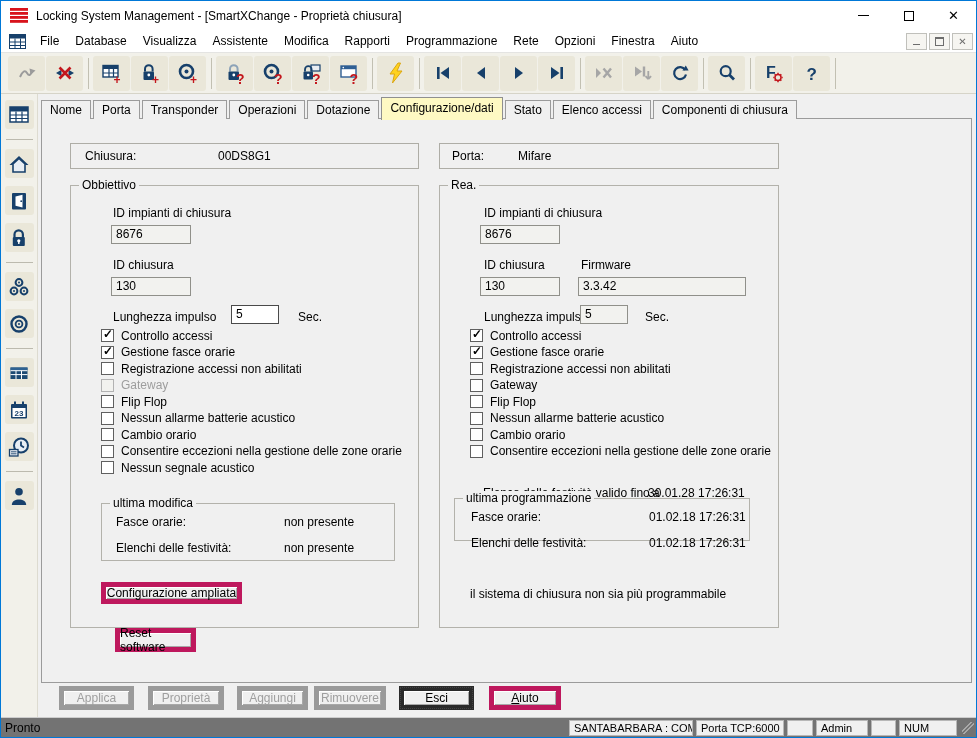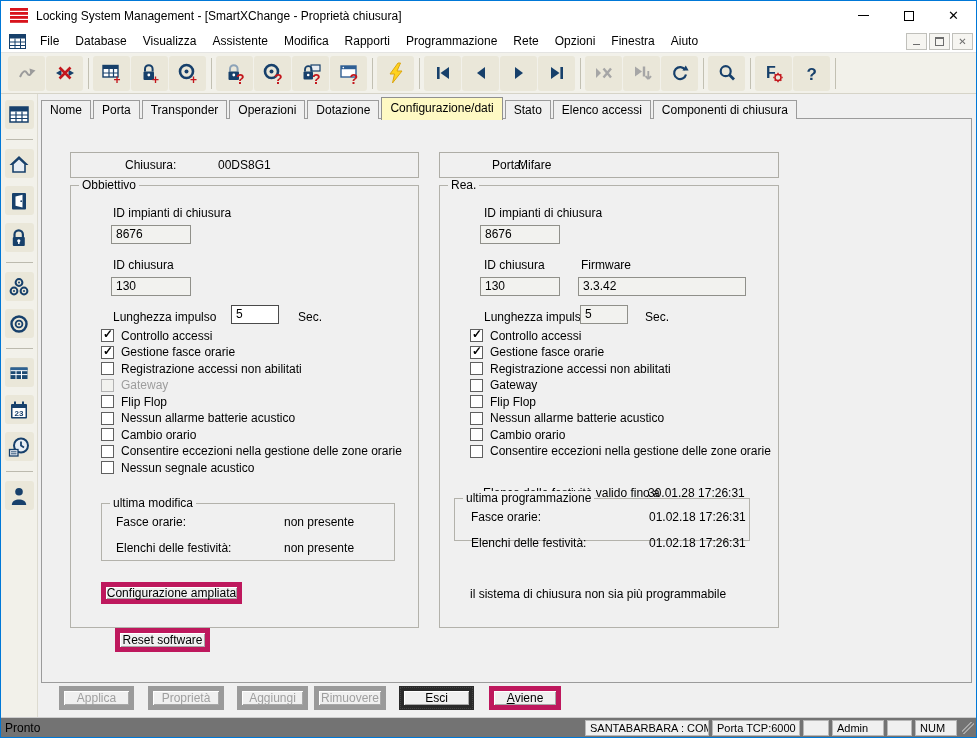--- a/index.html
+++ b/index.html
@@ -52,22 +52,22 @@
   
   .tabstrip { position:absolute; left:40px; top:96px; height:22px; display:flex; align-items:flex-end; z-index:3; }
   .tab { height:19px; margin-top:3px; padding:0 8px; line-height:18px; font-size:12px;
          background:#f0f0f0; border:1px solid #9b9b9b; border-bottom:none; margin-right:2px; }
   .tab.active { height:23px; line-height:21px; margin-top:0; margin-bottom:-1px; z-index:4;
                 background:#fef9c3; border:1px solid #8f8f8f; border-bottom:none;text-align:center; }
 
   
   .tabpage { position:absolute; left:40px; top:117px; width:931px; height:565px;
              border:1px solid #9b9b9b; background:#f0f0f0; z-index:2; }
-  .hdr-box { position:absolute; top:33px; height:26px; border:1px solid #aeada6; background:#f0f0f0;
-             display:flex; align-items:center;padding-left:40px; }
+  .hdr-box { position:absolute; top:24px; height:26px; border:1px solid #aeada6; background:#f0f0f0;
+             display:flex; align-items:center; }
   .grp { position:absolute; top:66px; height:443px; border:1px solid #b3b2ab; }
   .grp-legend { position:absolute; top:-8px; left:8px; background:#f0f0f0; padding:0 3px; font-size:12px; }
   .lab { position:absolute; font-size:12px; white-space:nowrap; }
   .field { position:absolute; height:19px; font-size:12px; padding:1px 0 0 4px; }
   .ro { background:#f2f2ef; border:1px solid #90908a; }
   .wi { background:#ffffff; border:1px solid #4a4a4a; }
 
   .cbcol { position:absolute; left:30px; top:143px; }
   .cbrow { display:flex; align-items:center; gap:7px; height:13px; margin-bottom:3.5px; }
   .cb { width:13px; height:13px; background:#fff; border:1px solid #5f5f5f; position:relative; flex:0 0 13px; }
@@ -570,41 +570,41 @@
         <span class="lab" style="left:194px; top:11px;">01.02.18 17:26:31</span>
         <span class="lab" style="left:16px; top:37px;">Elenchi delle festività:</span>
         <span class="lab" style="left:194px; top:37px;">01.02.18 17:26:31</span>
       </div>
 
       <div class="warn" style="left:30px; top:400px;">
         <div>il sistema di chiusura non sia più programmabile</div>
       </div>
     </div>
 
-    <div class="btn" style="position:absolute; left:73px; top:509px; width:95px; height:24px;">Reset software</div>
+    <div class="btn" style="position:absolute; left:73px; top:509px; width:81px; height:24px;">Reset software</div>
   </div>
 
   <div class="bottom-row">
     <div class="btn disabled" style="left:58px;  width:75px;">Applica</div>
     <div class="btn disabled" style="left:147px; width:76px;">Proprietà</div>
     <div class="btn disabled" style="left:236px; width:71px;">Aggiungi</div>
     <div class="btn disabled" style="left:313px; width:72px;">Rimuovere</div>
     <div class="btn default" style="left:398px; width:75px;">Esci</div>
     <div class="btn" style="left:488px; width:72px;">
         <span style="text-decoration:underline;">A</span>
-        <span>viene</span>
+        <span>iuto</span>
       </div>
   </div>
 
   <div class="statusbar">
     <span class="sb-ready">Pronto</span>
     <div class="sb-right">
       <div class="sb-panel" style="width:124px;">SANTABARBARA : COM3</div>
       <div class="sb-panel" style="width:88px;">Porta TCP:6000</div>
       <div class="sb-panel" style="width:26px;"></div>
       <div class="sb-panel" style="width:52px;">Admin</div>
       <div class="sb-panel" style="width:25px;"></div>
-      <div class="sb-panel" style="width:42px;">NUM</div>
+      <div class="sb-panel" style="width:58px;">NUM</div>
       <div class="grip"></div>
     </div>
   </div>
 
 </div>
 
 </body></html>

